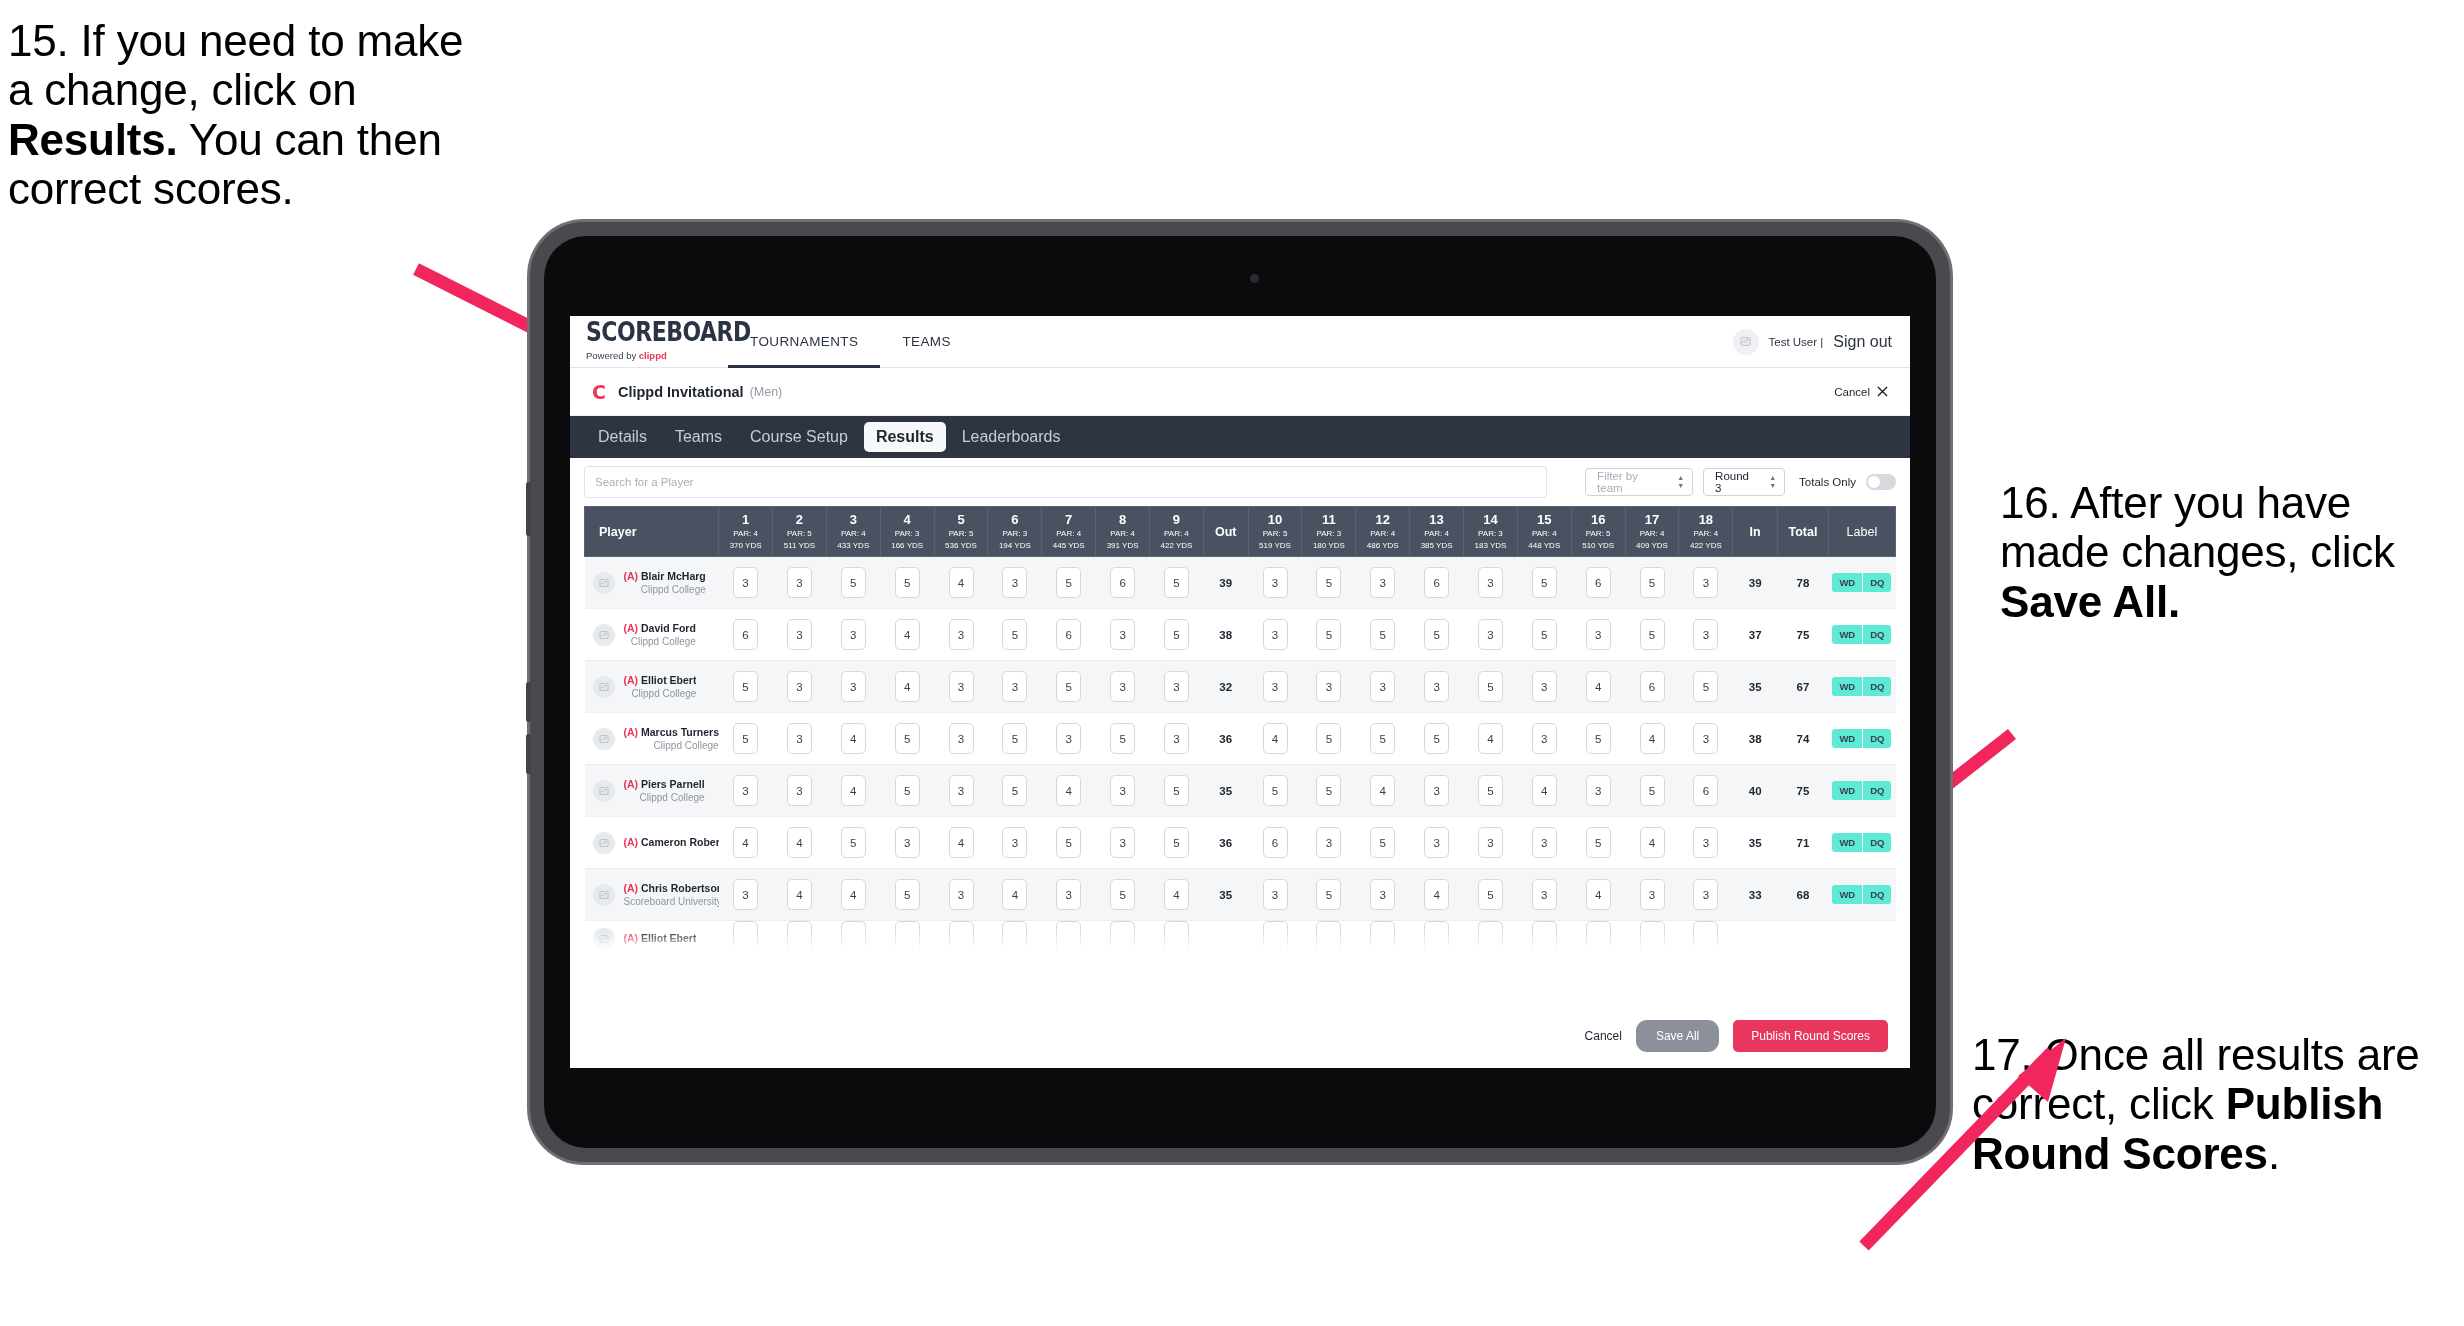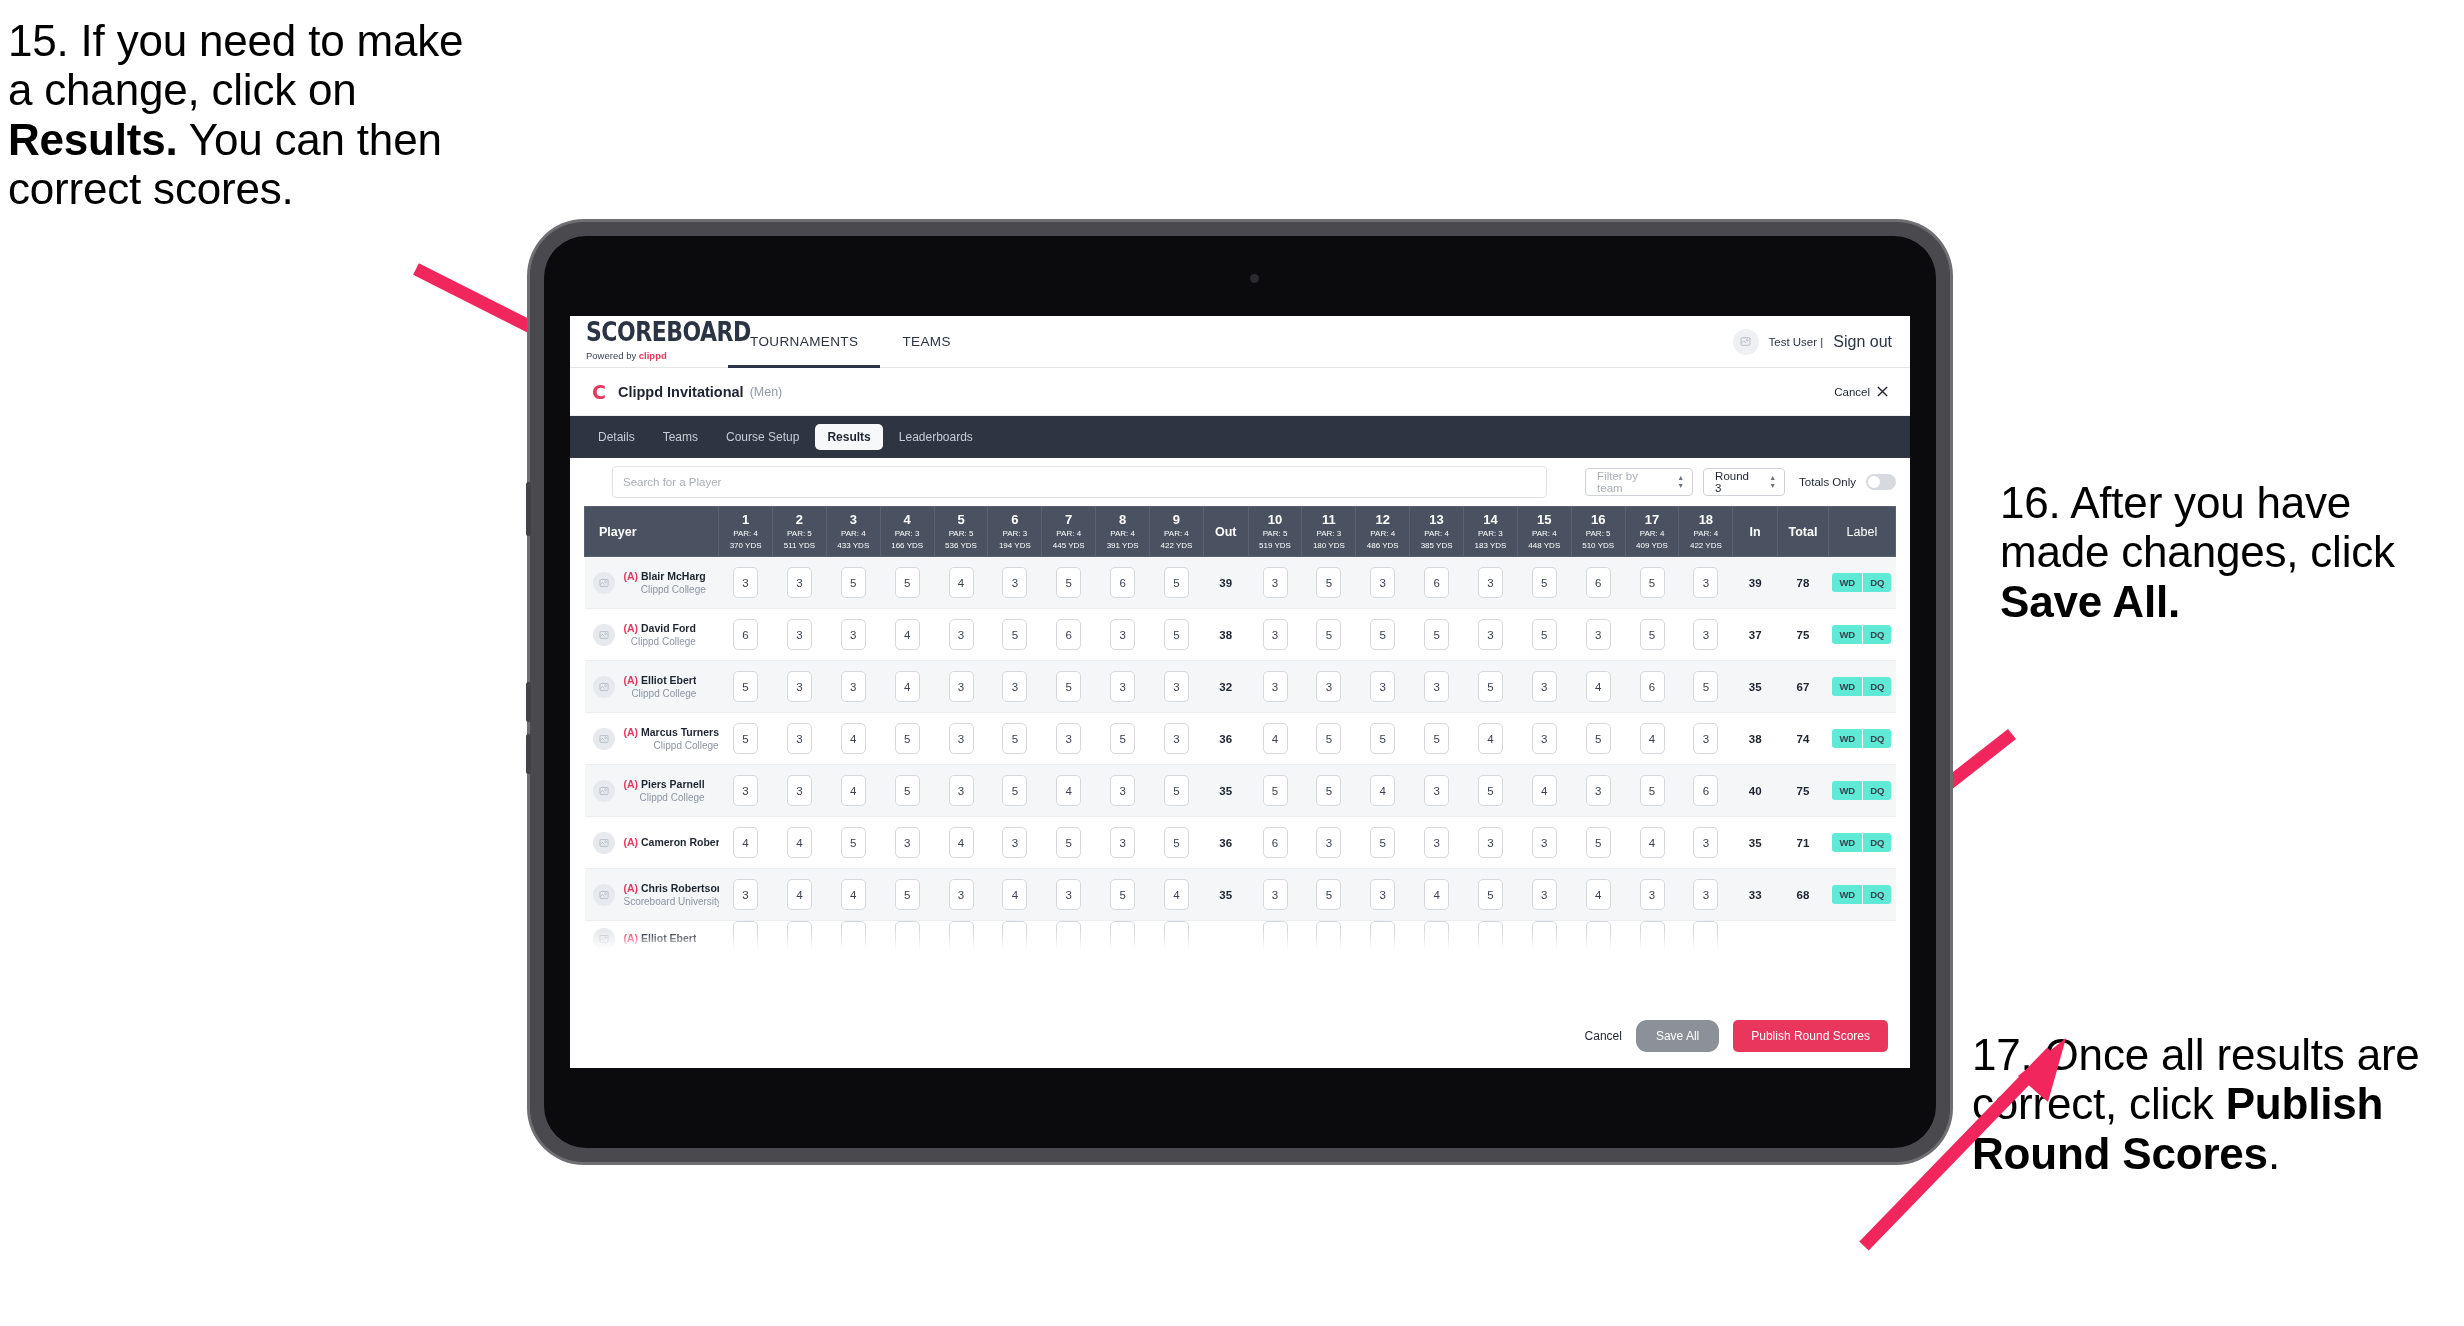--- a/index.html
+++ b/index.html
@@ -102,34 +102,34 @@
   #tbar-sub { font-size: 12.5px; color: #9099a6; margin-left: 6px; }
   #tbar-cancel { margin-left: auto; font-size: 11.5px; color: #1d2430;
                  display: flex; align-items: center; gap: 7px; cursor: pointer; }
 
   
   #tabbar {
     height: 42px; background: #2e3442; display: flex; align-items: center;
     padding: 0 16px; gap: 4px;
   }
   .tab {
-    font-size: 12px; color: #c8ccd4; padding: 6px 12px; border-radius: 5px;
+    font-size: 16px; color: #c8ccd4; padding: 6px 12px; border-radius: 5px;
     cursor: pointer;
   }
   .tab.active { background: #f7f8f9; color: #1d2430; font-weight: bold; }
 
   
   #filterrow {
     height: 48px; display: flex; align-items: center; padding: 0 14px; gap: 10px;
     background: #fff;
   }
   #search-input {
     flex: 1; height: 32px; border: 1px solid #dfe2e6; border-radius: 4px;
     padding: 0 10px; font-size: 11.5px; color: #1d2430;
-    font-family: "Liberation Sans", sans-serif; outline: none; background: #fff; margin-left: 28px;
+    font-family: "Liberation Sans", sans-serif; outline: none; background: #fff;
   }
   #search-input::placeholder { color: #a8aeb8; }
   .select-box {
     height: 28px; border: 1px solid #cfd3d9; border-radius: 4px;
     display: flex; align-items: center; padding: 0 8px 0 11px;
     font-size: 11.5px; background: #fff; cursor: pointer; gap: 14px;
   }
   #sel-team { width: 108px; color: #a8aeb8; margin-left: 28px; }
   #sel-round { width: 82px; color: #1d2430; }
   .updown { display: flex; flex-direction: column; gap: 2px; margin-left: auto; }

